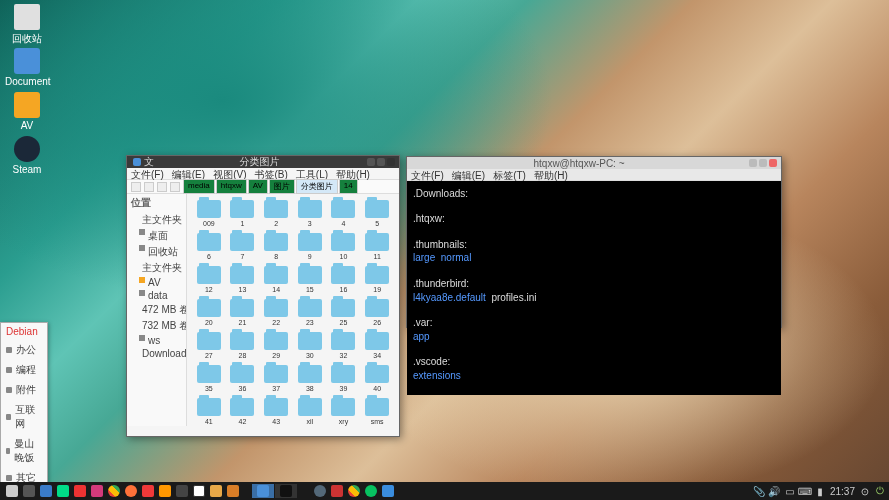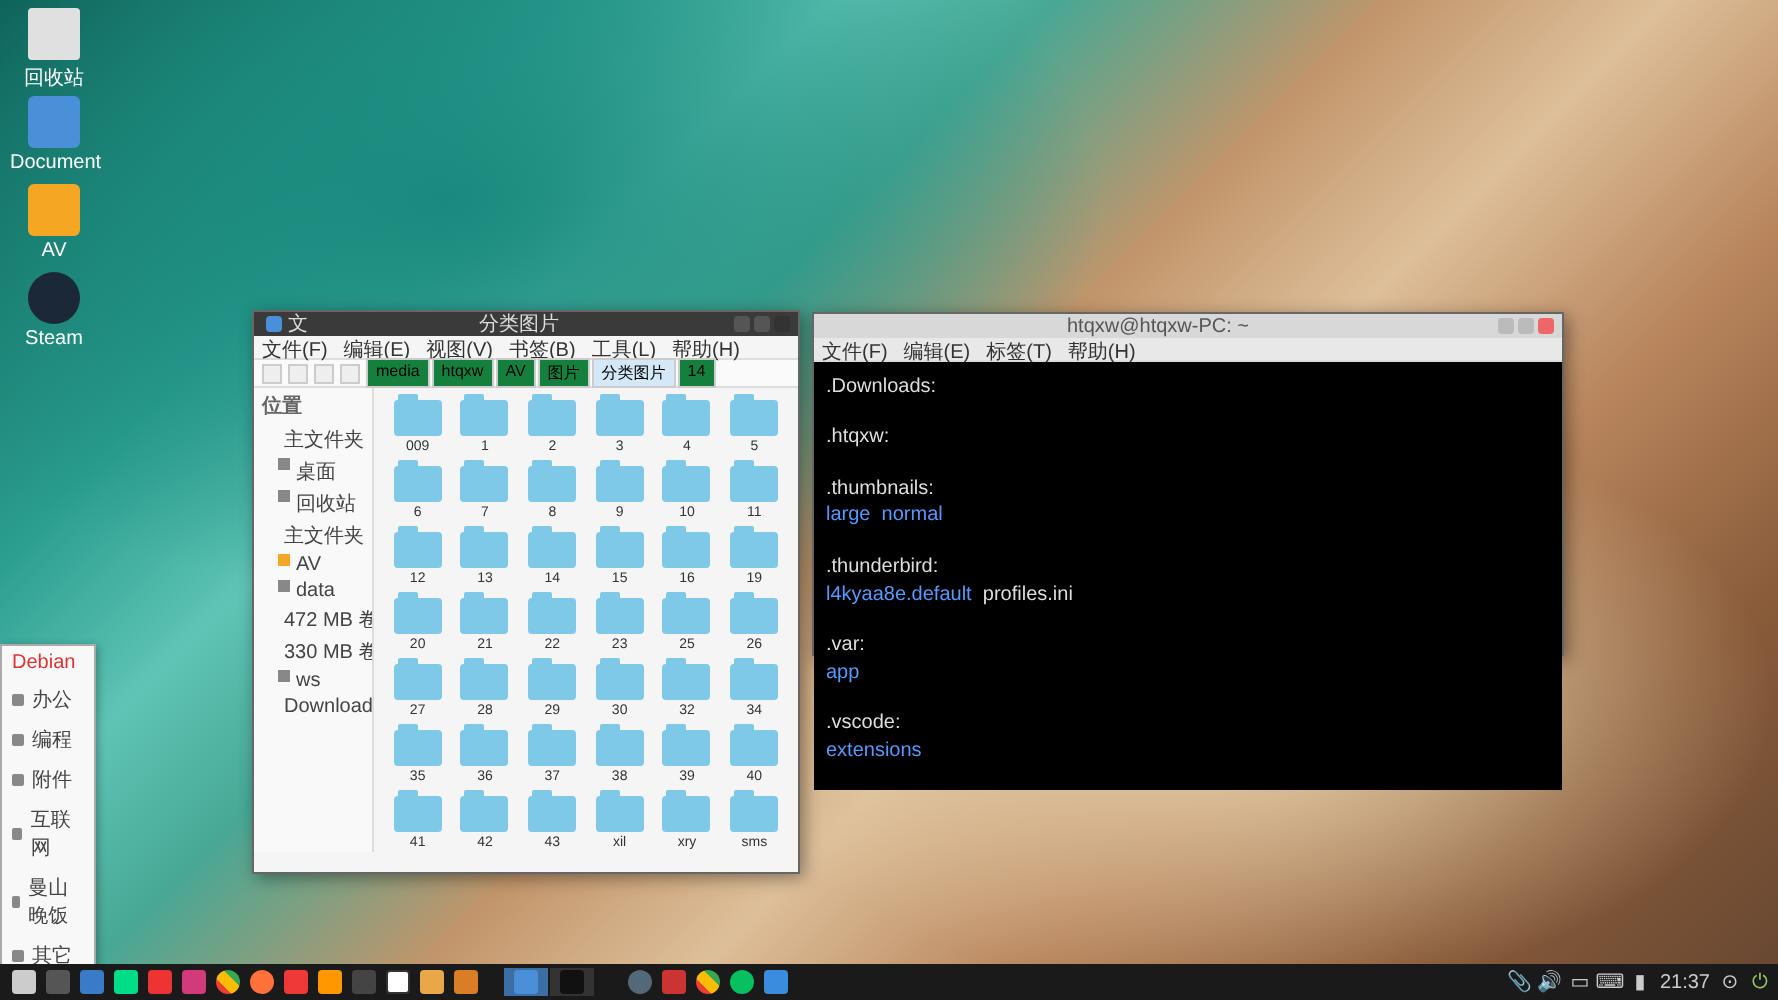--- a/index.html
+++ b/index.html
@@ -129,21 +129,21 @@
           <div class="sb-item">
             <span class="sb-ico"></span>
             <span>data</span>
           </div>
           <div class="sb-item">
             <span class="sb-ico"></span>
             <span>472 MB 卷</span>
           </div>
           <div class="sb-item">
             <span class="sb-ico"></span>
-            <span>330 MB 卷</span>
+            <span>732 MB 卷</span>
           </div>
           <div class="sb-item">
             <span class="sb-ico"></span>
             <span>ws</span>
           </div>
           <div class="sb-item">
             <span class="sb-ico"></span>
             <span>Downloads</span>
           </div>
         </div>

